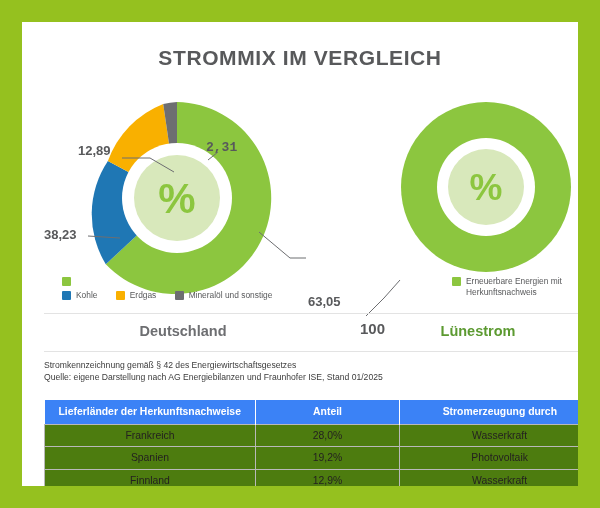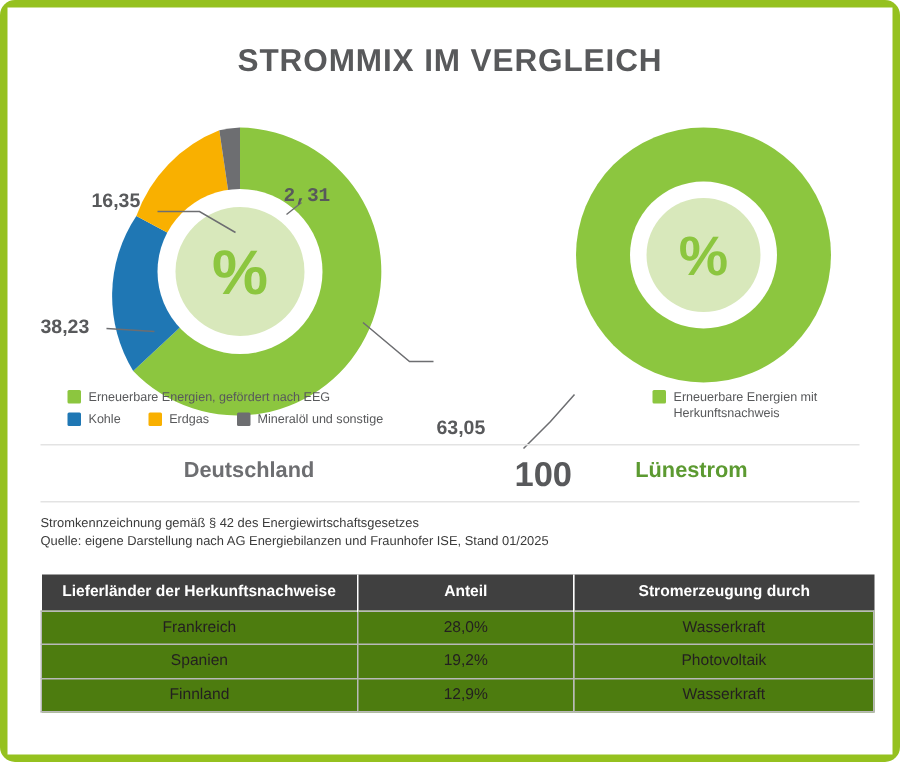--- a/index.html
+++ b/index.html
@@ -10,23 +10,22 @@
     background: #ffffff;
     font-family: "Liberation Sans", sans-serif;
   }
 
   
   #page {
     position: relative;
     width: 600px;
     height: 508px;
     background: #95c11f;
-    padding: 5px;
+    padding: 22px;
     overflow: hidden;
-    border-radius: 10px;
   }
   #sheet {
     position: relative;
     width: 100%;
     height: 100%;
     background: #ffffff;
     overflow: hidden;
   }
 
   
@@ -62,21 +61,21 @@
     position: absolute;
     font-size: 13px;
     font-weight: bold;
     color: #58595b;
     white-space: nowrap;
   }
   #cal-1047 { left: 56px;  top: 63px; }
   #cal-231  { left: 184px; top: 60px; font-family: Liberation Mono, monospace; }
   #cal-2417 { left: 22px;  top: 147px; }
   #cal-6305 { left: 286px; top: 214px; }
-  #cal-100  { left: 338px; top: 240px; font-size: 23px; }
+  #cal-100  { left: 338px; top: 240px; font-size: 15px; }
 
   .leader { position: absolute; stroke: #6d6e71; stroke-width: 1; fill: none; }
 
   
   .legend {
     position: absolute;
     font-size: 8.4px;
     color: #58595b;
     line-height: 1.35;
   }
@@ -132,21 +131,21 @@
     top: 378px;
     width: 556px;
   }
   table {
     width: 100%;
     border-collapse: collapse;
     font-size: 10.4px;
     color: #231f20;
   }
   thead th {
-    background: #404040;
+    background: #3b82f6;
     color: #ffffff;
     font-weight: bold;
     font-size: 10.4px;
     padding: 5px 4px;
     text-align: center;
     line-height: 1.3;
     border-left: 1px solid #ffffff;
     border-right: 1px solid #ffffff;
   }
   thead th:first-child { border-left: none; }
@@ -190,21 +189,21 @@
         </svg>
       </div>
 
       <svg class="leader" style="left:0;top:0;width:340px;height:240px;" viewBox="0 0 340 240">
         <polyline points="100,78 128,78 152,92" stroke="#6d6e71" stroke-width="1" fill="none"></polyline>
         <polyline points="196,72 186,80" stroke="#6d6e71" stroke-width="1" fill="none"></polyline>
         <polyline points="66,156 98,158" stroke="#6d6e71" stroke-width="1" fill="none"></polyline>
         <polyline points="237,152 268,178 284,178" stroke="#6d6e71" stroke-width="1" fill="none"></polyline>
       </svg>
 
-      <div class="callout" id="cal-1047">16,35</div>
+      <div class="callout" id="cal-1047">12,89</div>
       <div class="callout" id="cal-231">2,31</div>
       <div class="callout" id="cal-2417">38,23</div>
       <div class="callout" id="cal-6305">63,05</div>
 
       <div class="donut-wrap" id="donut-right">
         <svg class="donut-svg" viewBox="0 0 178 178">
           <circle cx="89" cy="89" r="85" fill="#8cc63f"></circle>
           <circle cx="89" cy="89" r="49" fill="#ffffff"></circle>
           <circle cx="89" cy="89" r="38" fill="#d8e8bb"></circle>
           <text x="89" y="102" text-anchor="middle" font-family="Liberation Sans, sans-serif" font-size="37" font-weight="bold" fill="#8cc63f">%</text>
@@ -213,21 +212,20 @@
 
       <svg class="leader" style="left:320px;top:0;width:280px;height:240px;" viewBox="0 0 280 240">
         <polyline points="24,236 42,218 58,200" stroke="#6d6e71" stroke-width="1" fill="none"></polyline>
       </svg>
 
       <div class="callout" id="cal-100">100</div>
 
       <div class="legend" id="legend-left">
         <div class="legend-row">
           <span class="swatch" style="background:#8cc63f"></span>
-          <span class="legend-text">Erneuerbare Energien, gefördert nach EEG</span>
         </div>
         <div style="white-space:nowrap;">
           <div class="legend-row inline">
             <span class="swatch" style="background:#1f77b4"></span>
             <span class="legend-text">Kohle</span>
           </div>
           <div class="legend-row inline">
             <span class="swatch" style="background:#f9b000"></span>
             <span class="legend-text">Erdgas</span>
           </div>

